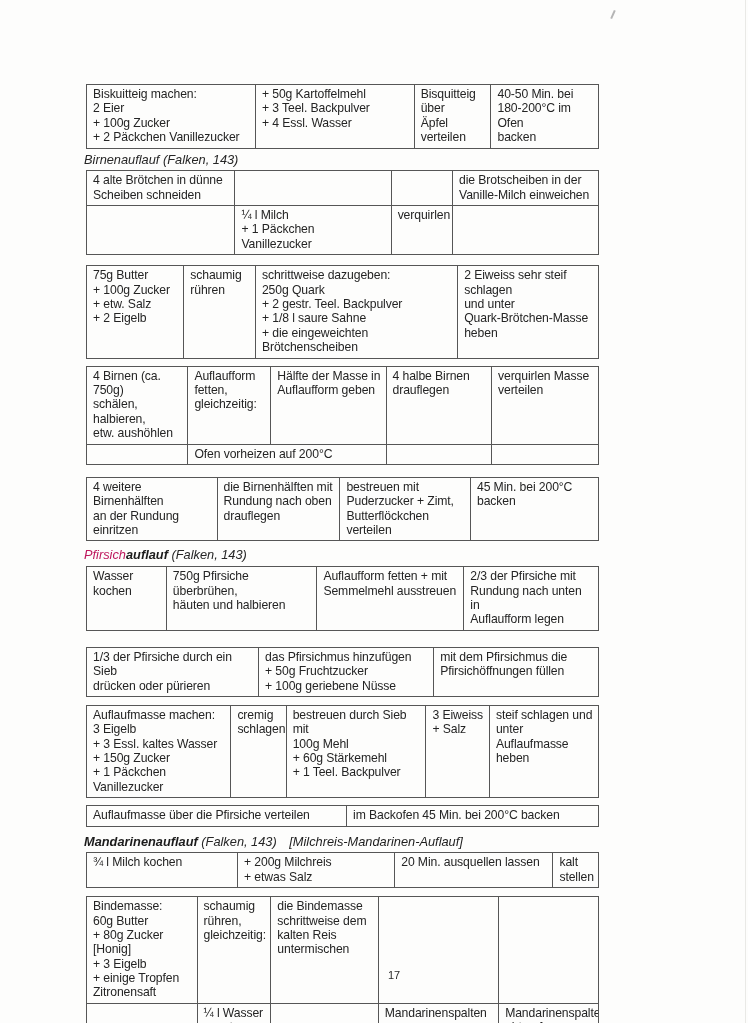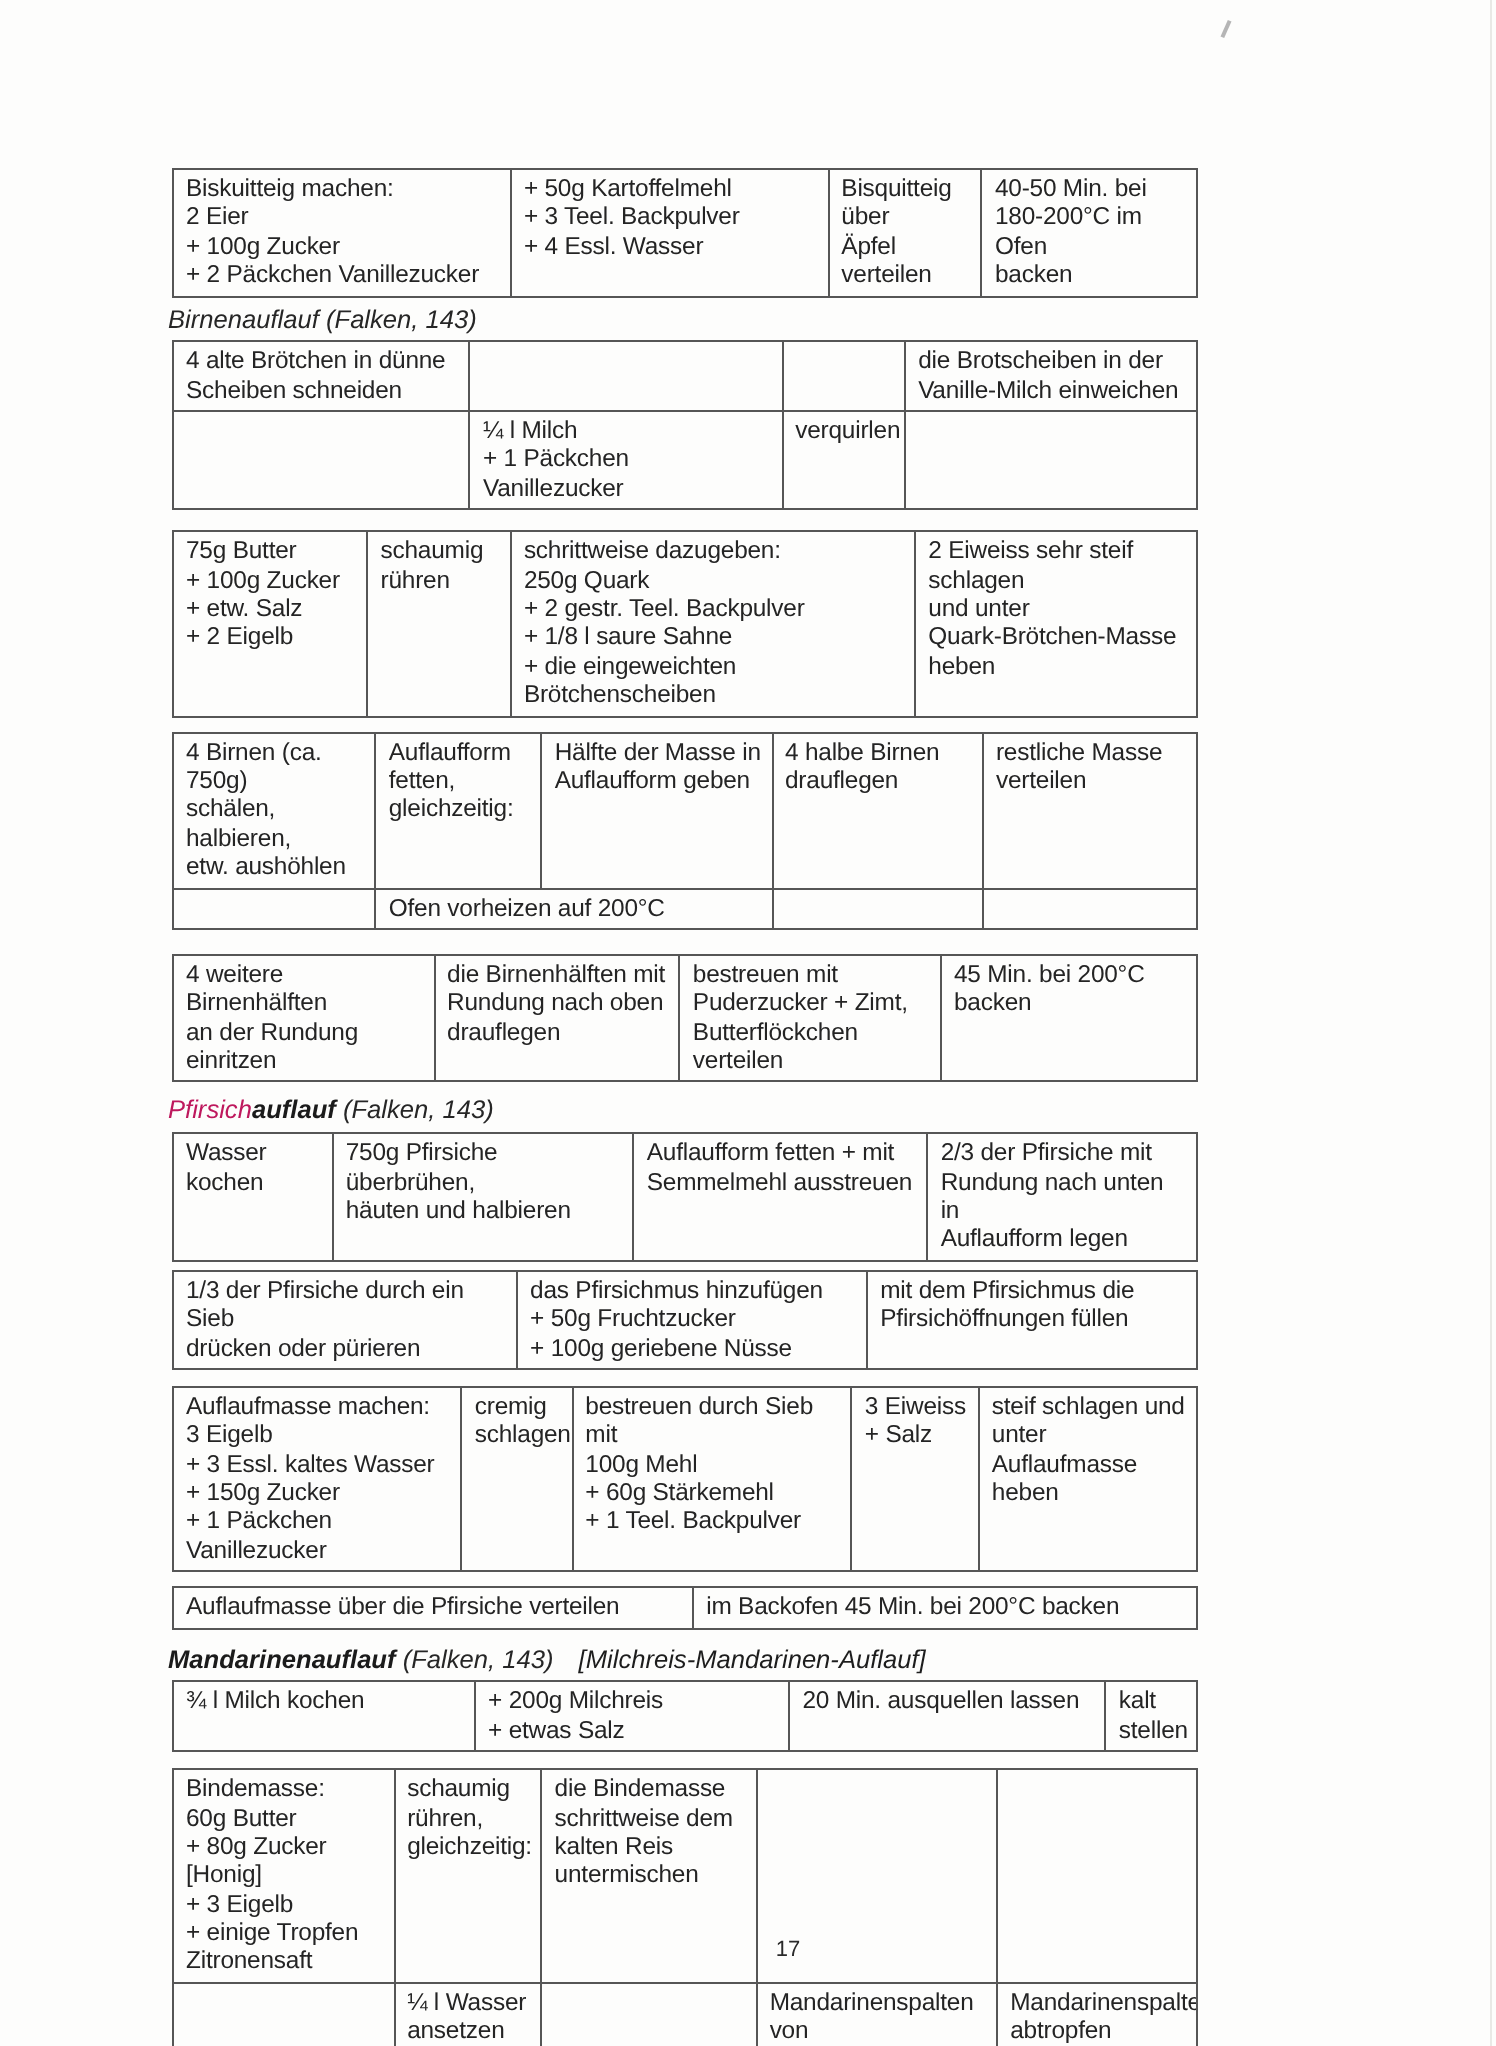--- a/index.html
+++ b/index.html
@@ -30,21 +30,21 @@
     line-height:1.18;
     letter-spacing:-0.1px;
     white-space:pre-line;
     overflow:hidden;
   }
   .t2{margin-top:1px;border-radius:30px;}
   .t3{margin-top:10px;border-radius:17px;}
   .t4{margin-top:7px;}
   .t5{margin-top:12px;}
   .t6{margin-top:1px;}
-  .t7{margin-top:4px;padding-left:30px;}
+  .t7{margin-top:16px;padding-left:30px;}
   .t8{margin-top:8px;}
   .t9{margin-top:7px;}
   .t10{margin-top:1px;padding-left:10px;}
   .t11{margin-top:8px;}
 
   .heading{
     font-size:12.8px;
     line-height:1.15;
     margin:4px 0 3px -2px;
     color:#262626;
@@ -171,21 +171,21 @@
         <td>4 Birnen (ca. 750g)
 schälen, halbieren,
 etw. aushöhlen</td>
         <td>Auflaufform
 fetten,
 gleichzeitig:</td>
         <td>Hälfte der Masse in
 Auflaufform geben</td>
         <td>4 halbe Birnen
 drauflegen</td>
-        <td>restliche Masse
+        <td>verquirlen Masse
 verteilen</td>
       </tr>
       <tr>
         <td></td>
         <td colspan="2">Ofen vorheizen auf 200°C</td>
         <td></td>
         <td></td>
       </tr>
     </tbody>
       </table>

